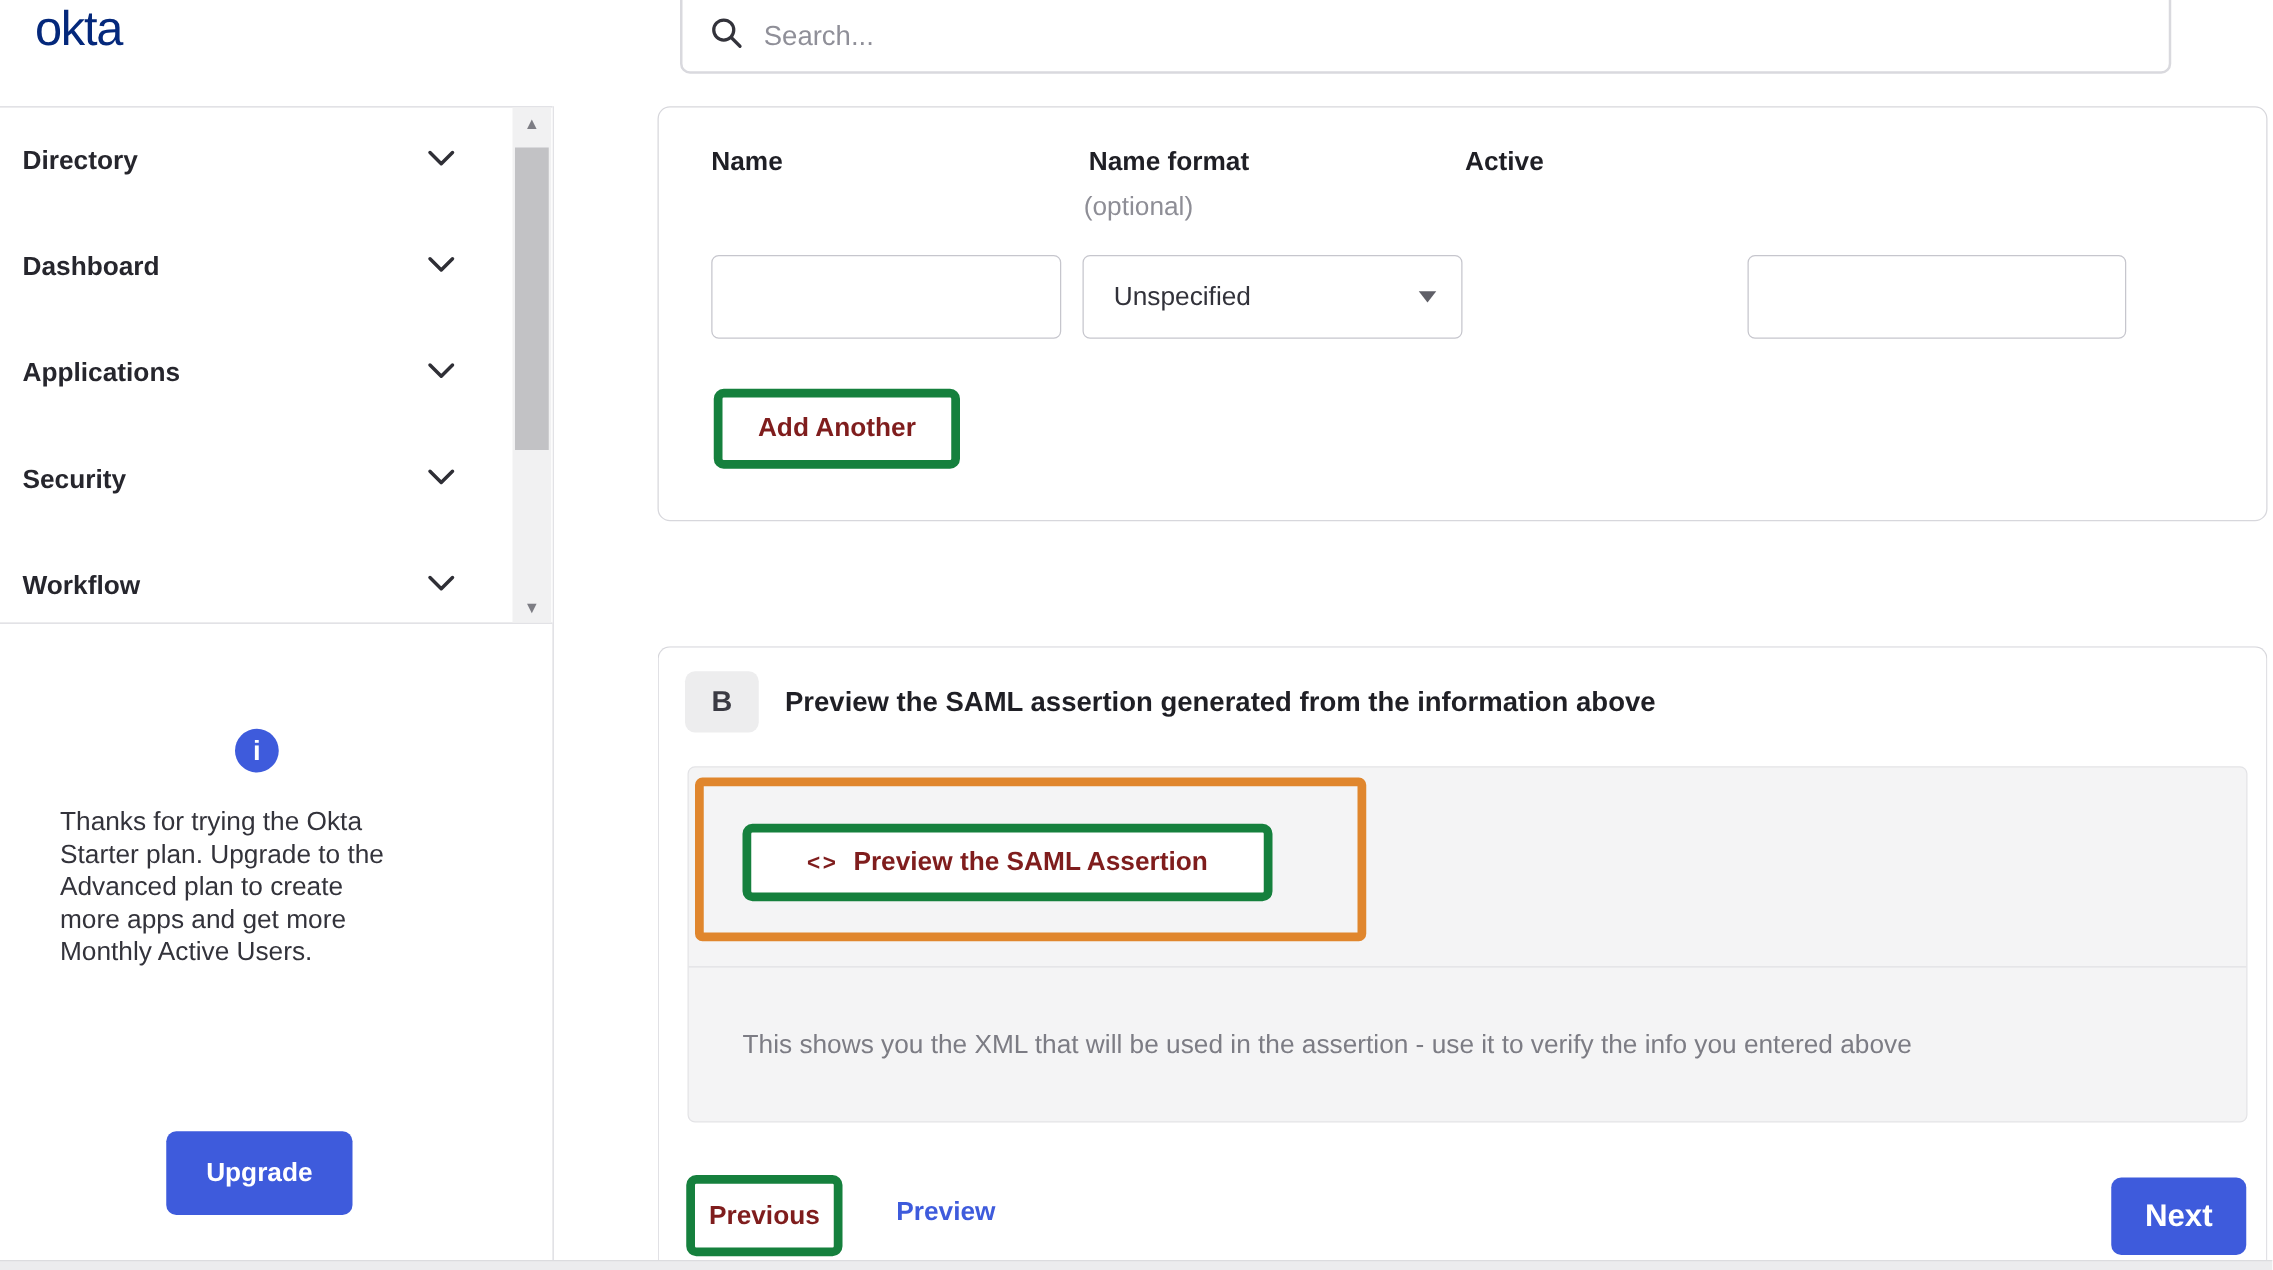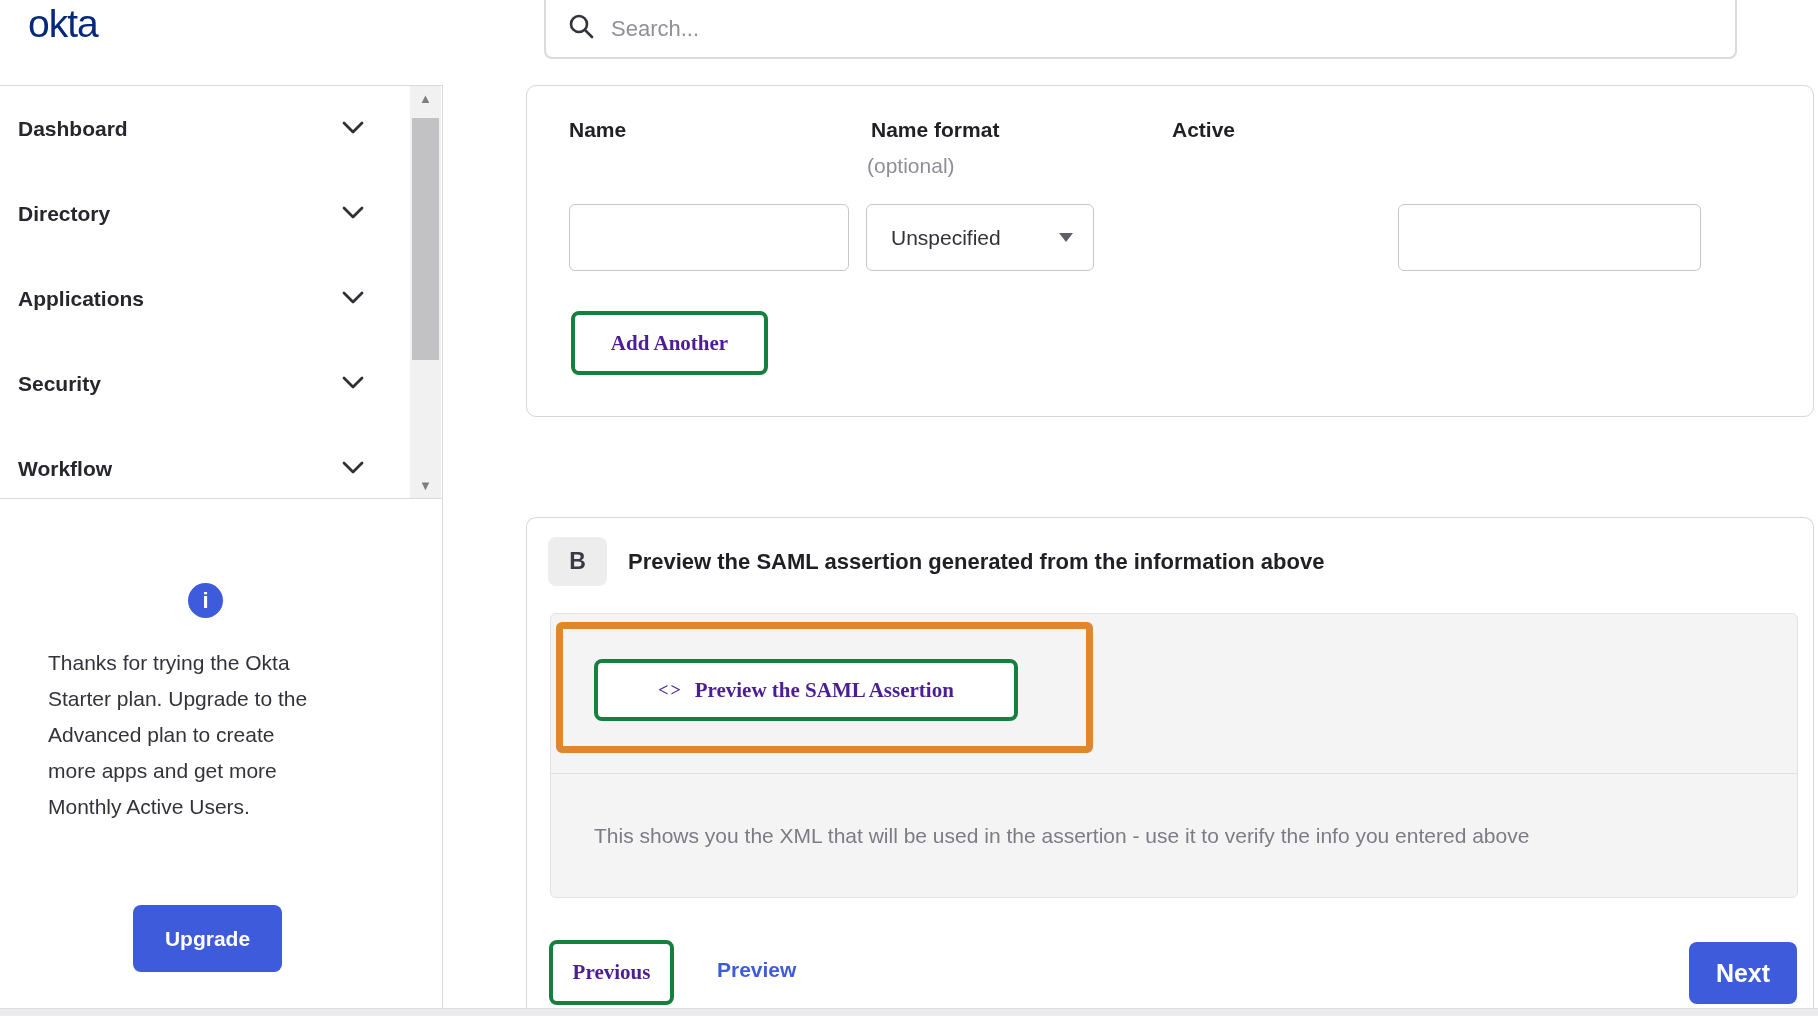--- a/index.html
+++ b/index.html
@@ -59,21 +59,21 @@
 
   
   .info-icon {
     left:188px; top:583px; width:35px; height:35px;
     background:#3e5bdc; border-radius:50%;
     color:#fff; font-weight:700; font-size:22px;
     display:flex; align-items:center; justify-content:center;
   }
   .upgrade-msg {
     left:48px; top:645px; width:272px;
-    font-size:21px; line-height:36px; color:#33333b;
+    font-size:21px; line-height:26px; color:#33333b;
   }
   .btn-upgrade {
     left:133px; top:905px; width:149px; height:67px;
     background:#3e5bdc; border:none; border-radius:8px;
     color:#fff; font-size:21px; font-weight:700;
     font-family:inherit; cursor:pointer;
   }
 
   
   .card-a {
@@ -102,23 +102,23 @@
     padding:0 20px 0 24px; cursor:pointer;
   }
   .select-value { font-size:21px; color:#32323a; }
   .caret {
     width:0; height:0;
     border-left:7px solid transparent; border-right:7px solid transparent;
     border-top:9px solid #5f5f67;
   }
 
   .btn-outline {
-    background:#fff; border:4px solid #15803d; border-radius:8px;
-    color:#4c1d95; font-size:21px; font-weight:700;
-    font-family:Liberation Serif, serif; cursor:pointer;
+    background:#fff; border:7px solid #15803d; border-radius:8px;
+    color:#7f1d1d; font-size:21px; font-weight:700;
+    font-family:Liberation Sans, sans-serif; cursor:pointer;
     display:flex; align-items:center; justify-content:center; gap:12px;
   }
   .btn-fill {
     background:#3e5bdc; border:none; border-radius:8px;
     color:#fff; font-size:25px; font-weight:700;
     font-family:inherit; cursor:pointer;
   }
   .link-btn {
     background:none; border:none; color:#3e5bdc;
     font-size:21px; font-weight:700; font-family:inherit; cursor:pointer;
@@ -175,29 +175,29 @@
       <line x1="17" y1="17" x2="24" y2="24" stroke="#33333b" stroke-width="2.6" stroke-linecap="round"></line>
     </svg>
   </span>
   <input class="search-input" type="text" placeholder="Search..." style="">
 </div>
 
 <div class="abs v-divider"></div>
 
 <nav class="abs sidebar-menu">
   <div class="nav-item">
+    <span class="label">Directory</span>
+    <span>
+      <svg width="22" height="13" viewBox="0 0 22 13" fill="none">
+          <polyline points="2,2 11,11 20,2" stroke="#2f2f36" stroke-width="2.8" stroke-linecap="round" stroke-linejoin="round"></polyline>
+        </svg>
+    </span>
+  </div>
+  <div class="nav-item">
     <span class="label">Dashboard</span>
-    <span>
-      <svg width="22" height="13" viewBox="0 0 22 13" fill="none">
-          <polyline points="2,2 11,11 20,2" stroke="#2f2f36" stroke-width="2.8" stroke-linecap="round" stroke-linejoin="round"></polyline>
-        </svg>
-    </span>
-  </div>
-  <div class="nav-item">
-    <span class="label">Directory</span>
     <span>
       <svg width="22" height="13" viewBox="0 0 22 13" fill="none">
           <polyline points="2,2 11,11 20,2" stroke="#2f2f36" stroke-width="2.8" stroke-linecap="round" stroke-linejoin="round"></polyline>
         </svg>
     </span>
   </div>
   <div class="nav-item">
     <span class="label">Applications</span>
     <span>
       <svg width="22" height="13" viewBox="0 0 22 13" fill="none">
@@ -233,21 +233,21 @@
 <button class="abs btn-upgrade">Upgrade</button>
 
 <section class="abs card-a">
   <span class="abs field-label" style="left:42px; top:32px;">Name</span>
   <span class="abs field-label" style="left:344px; top:32px;">Name format</span>
   <span class="abs field-sublabel" style="left:340px; top:68px;">(optional)</span>
   <span class="abs field-label" style="left:645px; top:32px;">Active</span>
 
   <input class="abs text-input" style="left: 42px; top: 118px; width: 280px; height: 67px;" type="text" value="">
 
-  <div class="abs select-box" style="left:339px; top:118px; width:228px; height:67px;">
+  <div class="abs select-box" style="left:339px; top:118px; width:304px; height:67px;">
     <span class="select-value">Unspecified</span>
     <span class="caret"></span>
   </div>
 
 
   <input class="abs text-input" style="left: 871px; top: 118px; width: 303px; height: 67px;" type="text" value="">
 
   <button class="abs btn-outline" style="left:44px; top:225px; width:197px; height:64px;">Add Another</button>
 </section>
 

